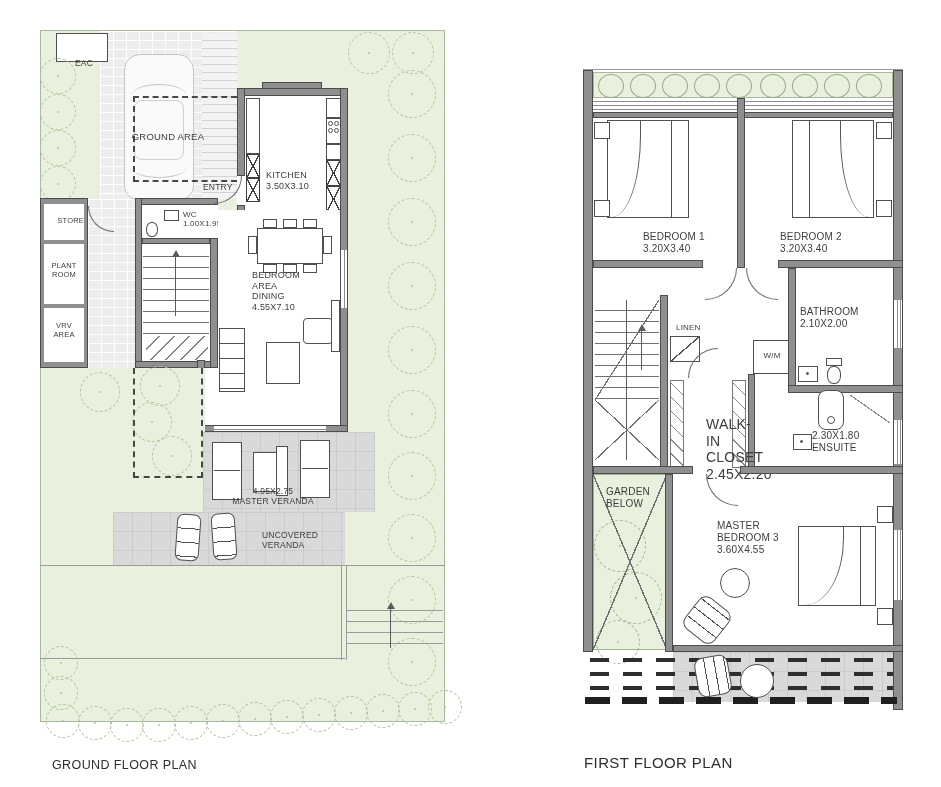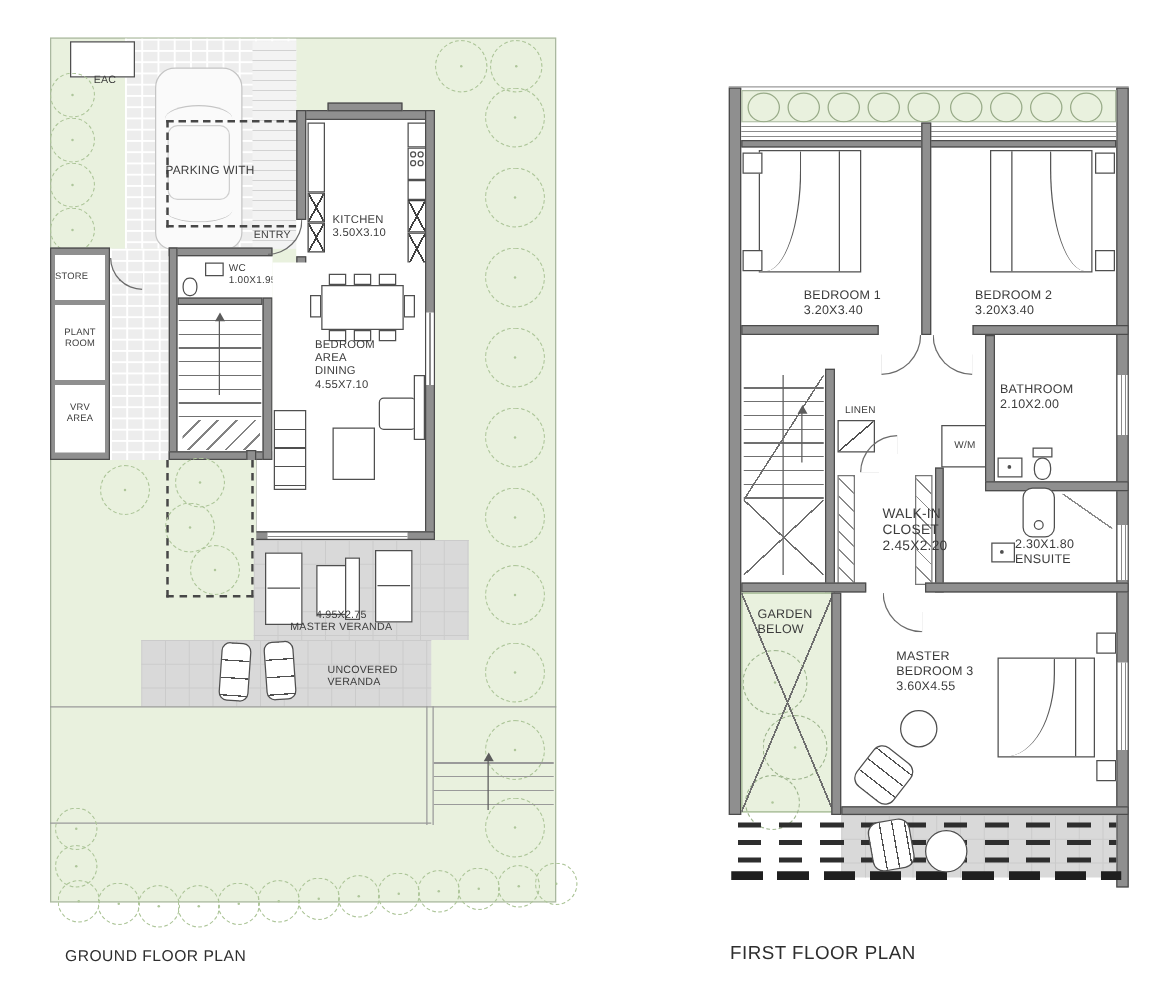--- a/index.html
+++ b/index.html
@@ -63,21 +63,21 @@
   <div class="lbl" style="left:56px;top:58px;width:56px;text-align:center;font-size:8.5px">
       <span>EAC</span>
     </div>
 
   <div class="ghost" style="left:124px;top:54px;width:70px;height:146px;border-radius:16px 16px 14px 14px"></div>
   <div class="abs" style="left:132px;top:84px;width:54px;height:22px;border-top:1.2px solid #c5c5c5;border-radius:50% 50% 0 0"></div>
   <div class="abs" style="left:134px;top:100px;width:50px;height:60px;border:1.2px solid #cfcfcf;border-radius:8px"></div>
   <div class="abs" style="left:132px;top:158px;width:54px;height:20px;border-bottom:1.2px solid #c5c5c5;border-radius:0 0 50% 50%"></div>
   <div class="dashrect" style="left:133px;top:96px;width:104px;height:86px;border-right:none"></div>
   <div class="lbl" style="left:120px;top:131px;width:96px;text-align:center;font-size:9.5px">
-      <span>PARKING WITH</span>
+      <span>GROUND AREA</span>
     </div>
 
   <div class="tree" style="left:40px;top:58px;width:36px;height:36px"></div>
   <div class="tree" style="left:40px;top:94px;width:36px;height:36px"></div>
   <div class="tree" style="left:40px;top:130px;width:36px;height:36px"></div>
   <div class="tree" style="left:40px;top:166px;width:36px;height:36px"></div>
 
   <div class="tree" style="left:348px;top:32px;width:42px;height:42px"></div>
   <div class="tree" style="left:392px;top:32px;width:42px;height:42px"></div>
 
@@ -87,21 +87,21 @@
   <div class="tree" style="left:388px;top:262px;width:48px;height:48px"></div>
   <div class="tree" style="left:388px;top:326px;width:48px;height:48px"></div>
   <div class="tree" style="left:388px;top:390px;width:48px;height:48px"></div>
   <div class="tree" style="left:388px;top:452px;width:48px;height:48px"></div>
   <div class="tree" style="left:388px;top:514px;width:48px;height:48px"></div>
   <div class="tree" style="left:388px;top:576px;width:48px;height:48px"></div>
   <div class="tree" style="left:388px;top:638px;width:48px;height:48px"></div>
 
   <div class="wall" style="left:40px;top:198px;width:48px;height:170px"></div>
   <div class="room" style="left:44px;top:204px;width:40px;height:36px"></div>
-  <div class="lbl" style="left:44px;top:217px;width:40px;text-align:left;font-size:7.5px">
+  <div class="lbl" style="left:44px;top:217px;width:40px;text-align:right;font-size:7.5px">
       <span>STORE</span>
     </div>
   <div class="room" style="left:44px;top:244px;width:40px;height:60px"></div>
   <div class="lbl" style="left:46px;top:262px;width:36px;text-align:center;font-size:7.5px">
       <span>PLANT ROOM</span>
     </div>
   <div class="room" style="left:44px;top:308px;width:40px;height:54px"></div>
   <div class="lbl" style="left:46px;top:322px;width:36px;text-align:center;font-size:7.5px">
       <span>VRV AREA</span>
     </div>
@@ -301,21 +301,21 @@
   <div class="furn" style="left:798px;top:366px;width:20px;height:16px"></div>
   <div class="circ" style="left:806px;top:372px;width:3px;height:3px;background:#4f4f4f"></div>
   <div class="furn" style="left:826px;top:358px;width:16px;height:8px"></div>
   <div class="circ" style="left:827px;top:366px;width:14px;height:18px;border-radius:45%"></div>
   <div class="vwin" style="left:894px;top:300px;width:8px;height:48px"></div>
 
   <div class="wall" style="left:748px;top:374px;width:7px;height:100px"></div>
   <div class="diaghatch" style="left:670px;top:380px;width:14px;height:88px;border:1px solid #777"></div>
   <div class="diaghatch" style="left:732px;top:380px;width:14px;height:88px;border:1px solid #777"></div>
   <div class="arc" style="left:688px;top:348px;width:30px;height:30px;border-right:none;border-bottom:none;border-radius:100% 0 0 0"></div>
-  <div class="lbl" style="left:706px;top:405px;width:58px;font-size:11px">
+  <div class="lbl" style="left:706px;top:416px;width:58px;font-size:14px">
       <span>WALK-IN CLOSET</span>
       <span>2.45X2.20</span>
     </div>
 
   <div class="furn" style="left:818px;top:390px;width:26px;height:40px;border-radius:8px"></div>
   <div class="circ" style="left:827px;top:416px;width:8px;height:8px"></div>
   <div class="furn" style="left:793px;top:434px;width:19px;height:16px"></div>
   <div class="circ" style="left:800px;top:440px;width:3px;height:3px;background:#4f4f4f"></div>
   <div class="abs" style="left:850px;top:395px;width:40px;height:28px;background-image:linear-gradient(to top right,transparent calc(50% - .6px),#8a8a8a calc(50% - .6px) calc(50% + .6px),transparent calc(50% + .6px))"></div>
   <div class="lbl" style="left:812px;top:430px;width:80px;font-size:10px">

